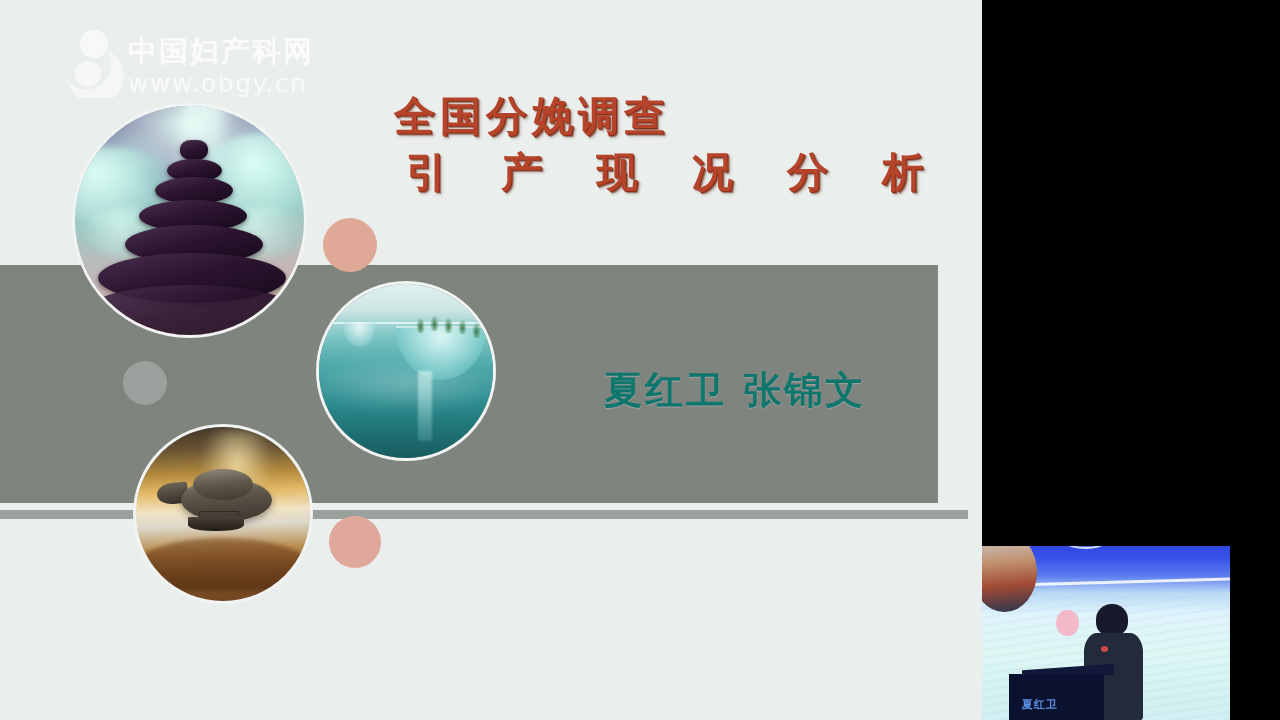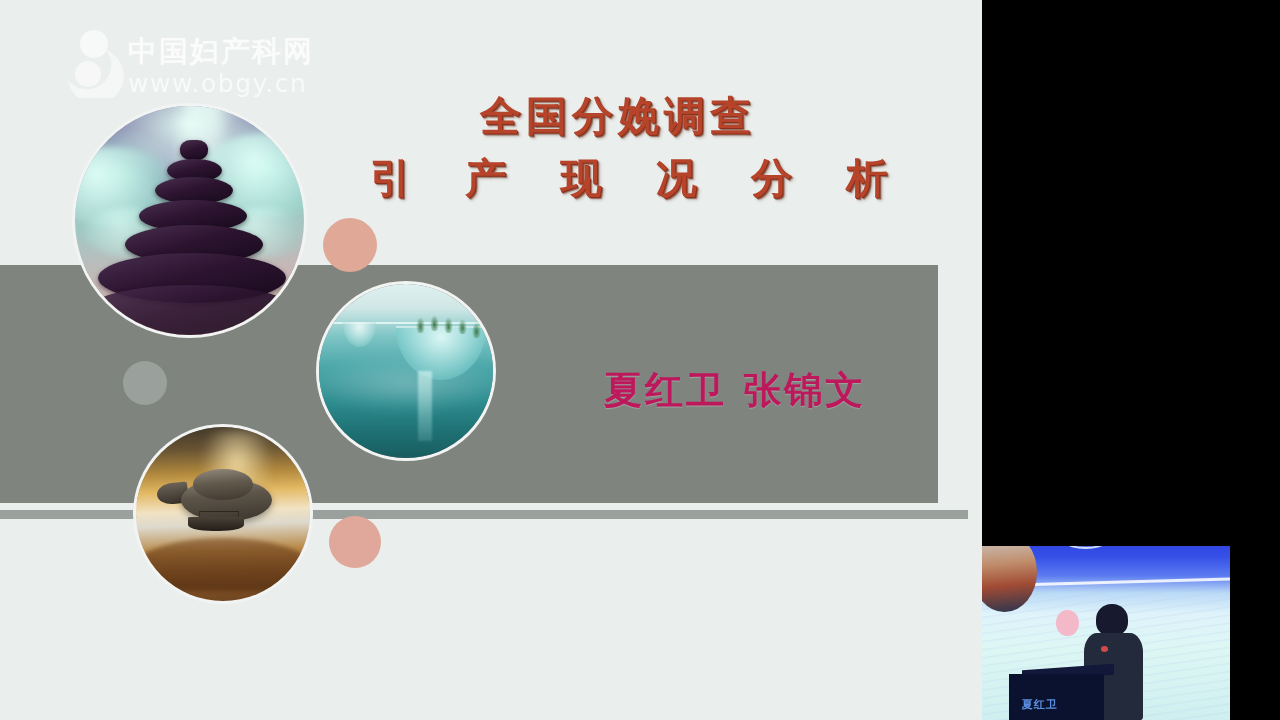--- a/index.html
+++ b/index.html
@@ -230,56 +230,56 @@
     left: 36%; top: 48%;
     width: 22%; height: 6%;
     border-top: 1px solid rgba(40,32,24,.8);
     border-left: 1px solid rgba(40,32,24,.6);
     border-right: 1px solid rgba(40,32,24,.6);
   }
 
   
   .title-block {
     position: absolute;
-    left: 358px;
+    left: 394px;
     top: 96px;
     width: 520px;
-    text-align: center;
+    text-align: left;
   }
   .title-line {
     font-family: "DejaVu Serif", "Liberation Serif", serif;
     font-weight: bold;
     color: #b5442a;
     line-height: 1.02;
     text-shadow:
       1px 1px 0 #8e2e18,
       2px 2px 1px rgba(90,34,16,.55),
       3px 3px 3px rgba(90,34,16,.25);
     white-space: nowrap;
   }
   .title-line-1 {
     font-size: 41px;
     letter-spacing: 5px;
   }
   .title-line-2 {
     font-size: 41px;
     letter-spacing: 20px;
-    margin-top: 20px;
+    margin-top: 14px;
     padding-left: 12px;
   }
 
   
   .authors {
     position: absolute;
     left: 604px;
     top: 365px;
     font-family: "DejaVu Serif", "Liberation Serif", serif;
     font-size: 38px;
     font-weight: bold;
-    color: #be185d;
+    color: #0f766e;
     letter-spacing: 3px;
     text-shadow: 0 1px 1px rgba(255,255,255,.25);
     white-space: nowrap;
   }
 
   
   .watermark {
     position: absolute;
     left: 62px;
     top: 26px;

